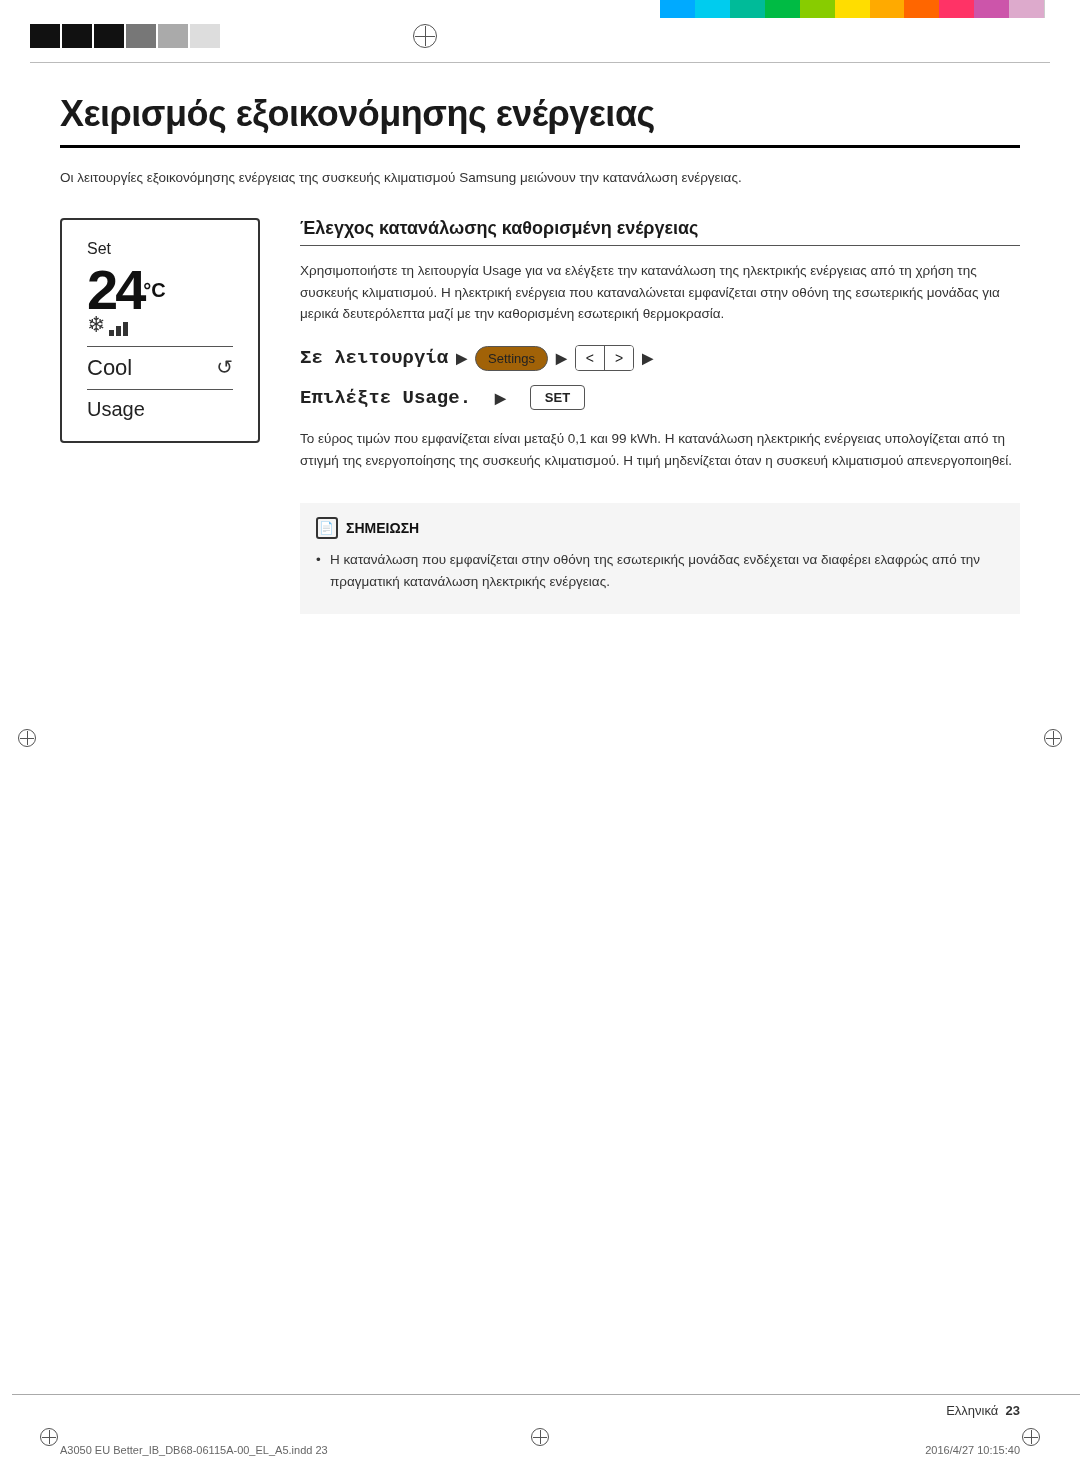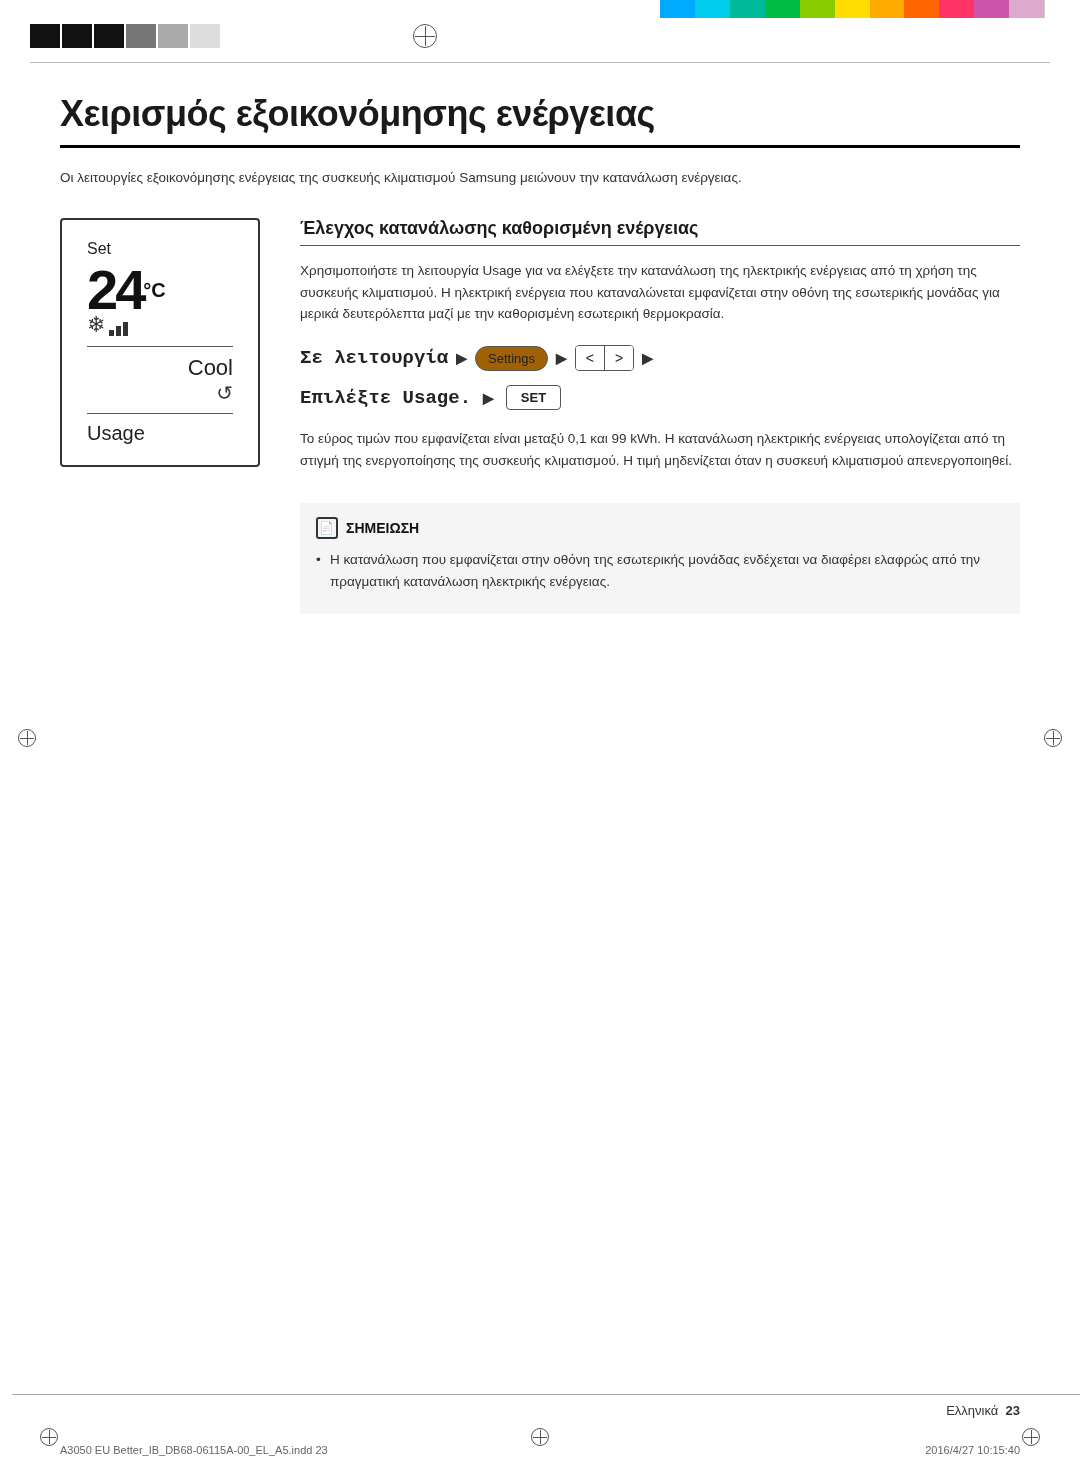--- a/index.html
+++ b/index.html
@@ -106,23 +106,22 @@
     }
 
     .lcd-divider {
       border: none;
       border-top: 1.5px solid #555;
       margin: 8px 0;
     }
 
     .lcd-cool-row {
       display: flex;
-      align-items: flex-end;
+      align-items: flex-start;
       justify-content: space-between;
-      flex-direction: column;
     }
 
     .lcd-cool-label {
       font-size: 22px;
       font-weight: normal;
       color: #222;
     }
 
     .lcd-divider2 {
       border: none;
@@ -213,21 +212,21 @@
       padding: 4px 14px;
       font-size: 13px;
       color: #222;
       background: #fff;
       font-weight: bold;
     }
 
     .step-row2 {
       display: flex;
       align-items: center;
-      gap: 12px;
+      gap: 24px;
       margin-bottom: 18px;
     }
 
     .range-text {
       font-size: 13.5px;
       color: #333;
       line-height: 1.6;
       margin-bottom: 32px;
     }
 

